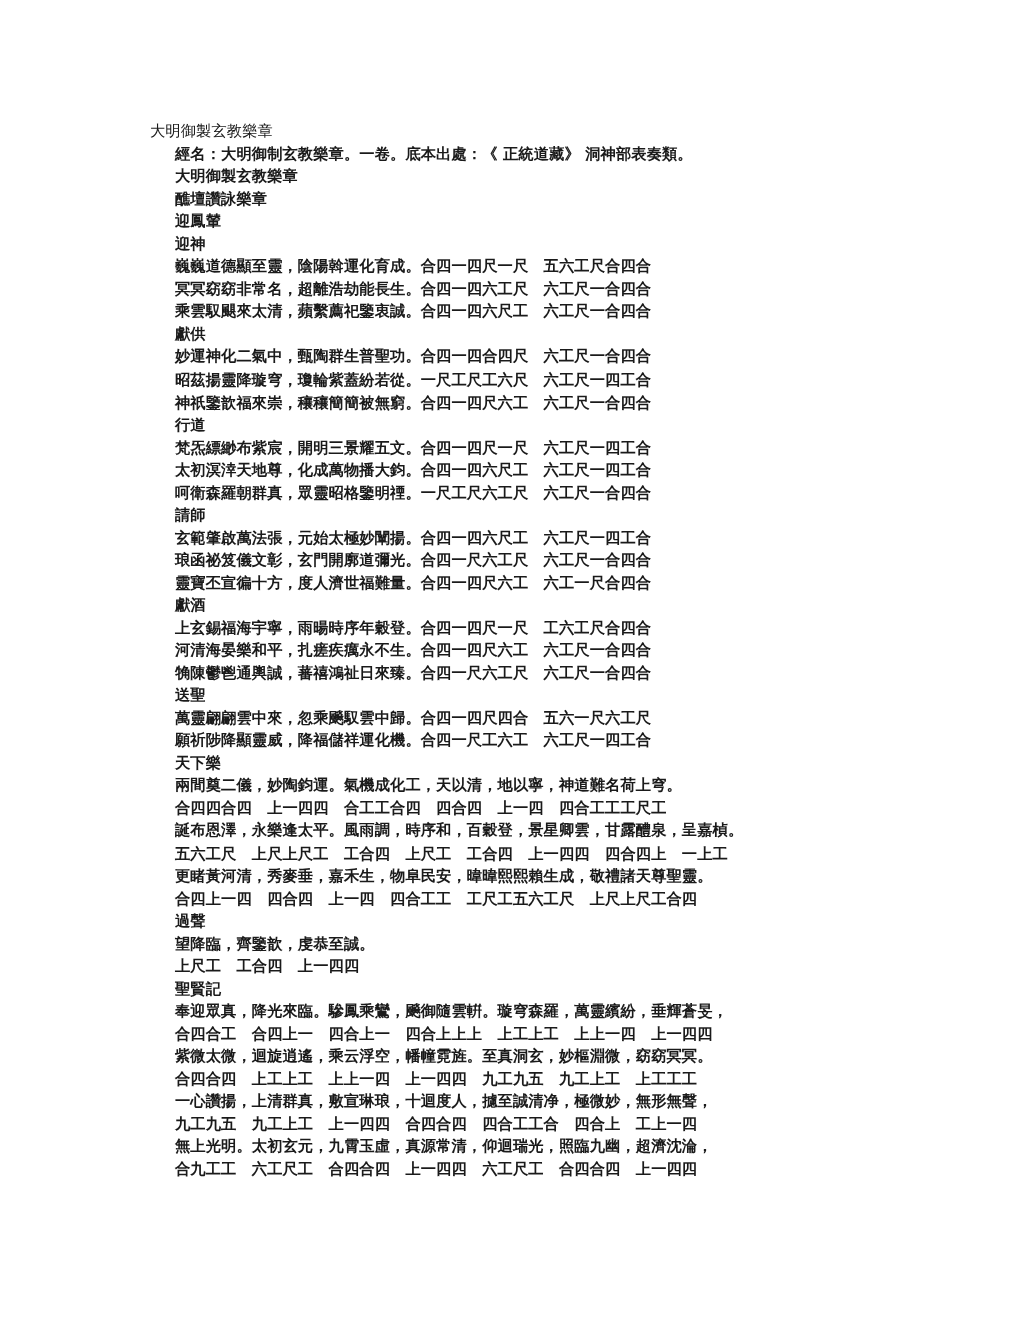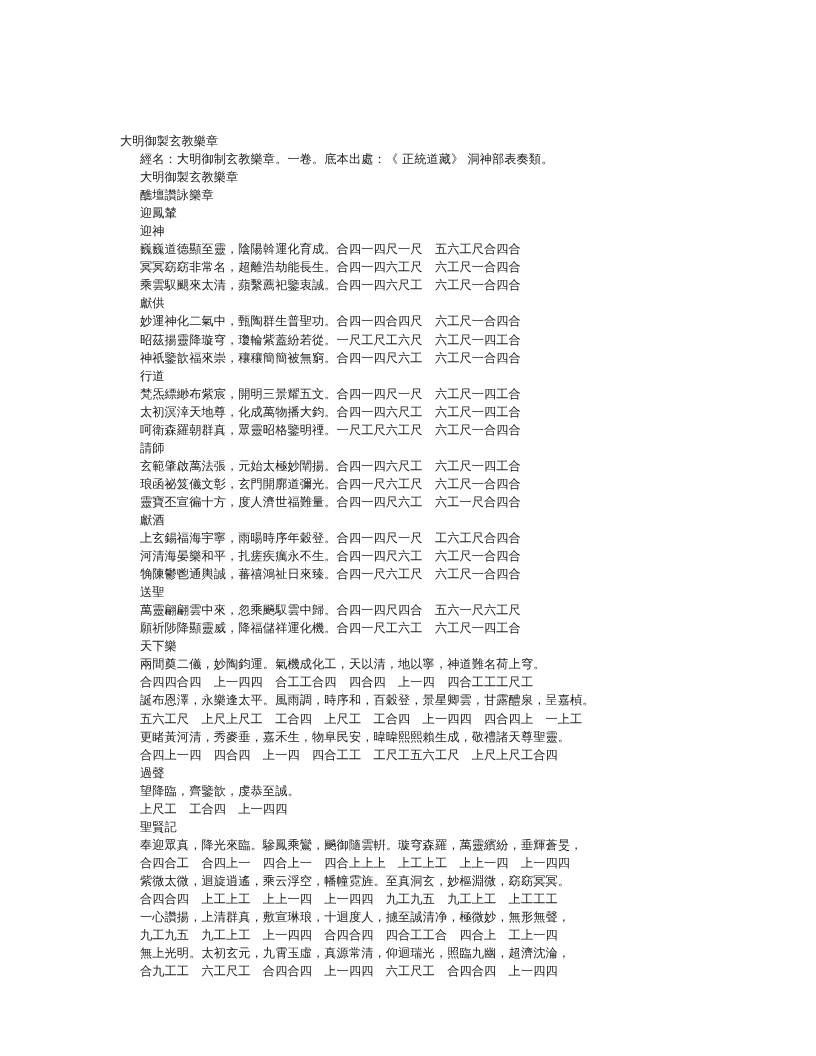--- a/index.html
+++ b/index.html
@@ -14,41 +14,41 @@
     font-family: "DejaVu Sans", "Liberation Sans", sans-serif;
     color: #1a1a1a;
     -webkit-font-smoothing: none;
   }
   .page {
     position: relative;
     width: 816px;
     height: 800px;
     box-sizing: border-box;
     padding: 96px 96px 96px 120px;
-    margin-top: 36px;
   }
   .doc-body {
     font-size: 12.2px;
     line-height: 18.05px;
     letter-spacing: 0.1px;
     white-space: pre;
   }
   .line {
     white-space: pre;
     height: 18.05px;
     font-size: 12.2px;
     line-height: 18.05px;
   }
   
   .line.lvl0 {
     margin-left: 0px;
   }
   
   .line.lvl1 {
     margin-left: 20px;
+    font-weight: bold;
   }
 </style>
 </head>
 <body>
 
 <div class="page">
   <div class="doc-body" id="doc-body"><div class="line lvl0">大明御製玄教樂章</div><div class="line lvl1">經名：大明御制玄教樂章。一卷。底本出處：《 正統道藏》 洞神部表奏類。</div><div class="line lvl1">大明御製玄教樂章</div><div class="line lvl1">醮壇讚詠樂章</div><div class="line lvl1">迎鳳輦</div><div class="line lvl1">迎神</div><div class="line lvl1">巍巍道德顯至靈，陰陽斡運化育成。合四一四尺一尺　五六工尺合四合</div><div class="line lvl1">冥冥窈窈非常名，超離浩劫能長生。合四一四六工尺　六工尺一合四合</div><div class="line lvl1">乘雲馭颶來太清，蘋繫薦祀鑒衷誠。合四一四六尺工　六工尺一合四合</div><div class="line lvl1">獻供</div><div class="line lvl1">妙運神化二氣中，甄陶群生普聖功。合四一四合四尺　六工尺一合四合</div><div class="line lvl1">昭茲揚靈降璇穹，瓊輪紫蓋紛若從。一尺工尺工六尺　六工尺一四工合</div><div class="line lvl1">神祇鑒歆福來崇，穰穰簡簡被無窮。合四一四尺六工　六工尺一合四合</div><div class="line lvl1">行道</div><div class="line lvl1">梵炁縹緲布紫宸，開明三景耀五文。合四一四尺一尺　六工尺一四工合</div><div class="line lvl1">太初溟涬天地尊，化成萬物播大鈞。合四一四六尺工　六工尺一四工合</div><div class="line lvl1">呵衛森羅朝群真，眾靈昭格鑒明禋。一尺工尺六工尺　六工尺一合四合</div><div class="line lvl1">請師</div><div class="line lvl1">玄範肇啟萬法張，元始太極妙闡揚。合四一四六尺工　六工尺一四工合</div><div class="line lvl1">琅函祕笈儀文彰，玄門開廓道彌光。合四一尺六工尺　六工尺一合四合</div><div class="line lvl1">靈寶丕宣徧十方，度人濟世福難量。合四一四尺六工　六工一尺合四合</div><div class="line lvl1">獻酒</div><div class="line lvl1">上玄錫福海宇寧，雨暘時序年穀登。合四一四尺一尺　工六工尺合四合</div><div class="line lvl1">河清海晏樂和平，扎瘥疾癘永不生。合四一四尺六工　六工尺一合四合</div><div class="line lvl1">觕陳鬱鬯通輿誠，蕃禧鴻祉日來臻。合四一尺六工尺　六工尺一合四合</div><div class="line lvl1">送聖</div><div class="line lvl1">萬靈翩翩雲中來，忽乘飈馭雲中歸。合四一四尺四合　五六一尺六工尺</div><div class="line lvl1">願祈陟降顯靈威，降福儲祥運化機。合四一尺工六工　六工尺一四工合</div><div class="line lvl1">天下樂</div><div class="line lvl1">兩間奠二儀，妙陶鈞運。氣機成化工，天以清，地以寧，神道難名荷上穹。</div><div class="line lvl1">合四四合四　上一四四　合工工合四　四合四　上一四　四合工工工尺工</div><div class="line lvl1">誕布恩澤，永樂逢太平。風雨調，時序和，百穀登，景星卿雲，甘露醴泉，呈嘉楨。</div><div class="line lvl1">五六工尺　上尺上尺工　工合四　上尺工　工合四　上一四四　四合四上　一上工</div><div class="line lvl1">更睹黃河清，秀麥垂，嘉禾生，物阜民安，暐暐熙熙賴生成，敬禮諸天尊聖靈。</div><div class="line lvl1">合四上一四　四合四　上一四　四合工工　工尺工五六工尺　上尺上尺工合四</div><div class="line lvl1">過聲</div><div class="line lvl1">望降臨，齊鑒歆，虔恭至誠。</div><div class="line lvl1">上尺工　工合四　上一四四</div><div class="line lvl1">聖賢記</div><div class="line lvl1">奉迎眾真，降光來臨。驂鳳乘鸞，飈御隨雲輧。璇穹森羅，萬靈繽紛，垂輝蒼旻，</div><div class="line lvl1">合四合工　合四上一　四合上一　四合上上上　上工上工　上上一四　上一四四</div><div class="line lvl1">紫微太微，迴旋逍遙，乘云浮空，幡幢霓旌。至真洞玄，妙樞淵微，窈窈冥冥。</div><div class="line lvl1">合四合四　上工上工　上上一四　上一四四　九工九五　九工上工　上工工工</div><div class="line lvl1">一心讚揚，上清群真，敷宣琳琅，十迴度人，攄至誠清净，極微妙，無形無聲，</div><div class="line lvl1">九工九五　九工上工　上一四四　合四合四　四合工工合　四合上　工上一四</div><div class="line lvl1">無上光明。太初玄元，九霄玉虛，真源常清，仰迴瑞光，照臨九幽，超濟沈淪，</div><div class="line lvl1">合九工工　六工尺工　合四合四　上一四四　六工尺工　合四合四　上一四四</div></div>
 </div>
 
 </body></html>

